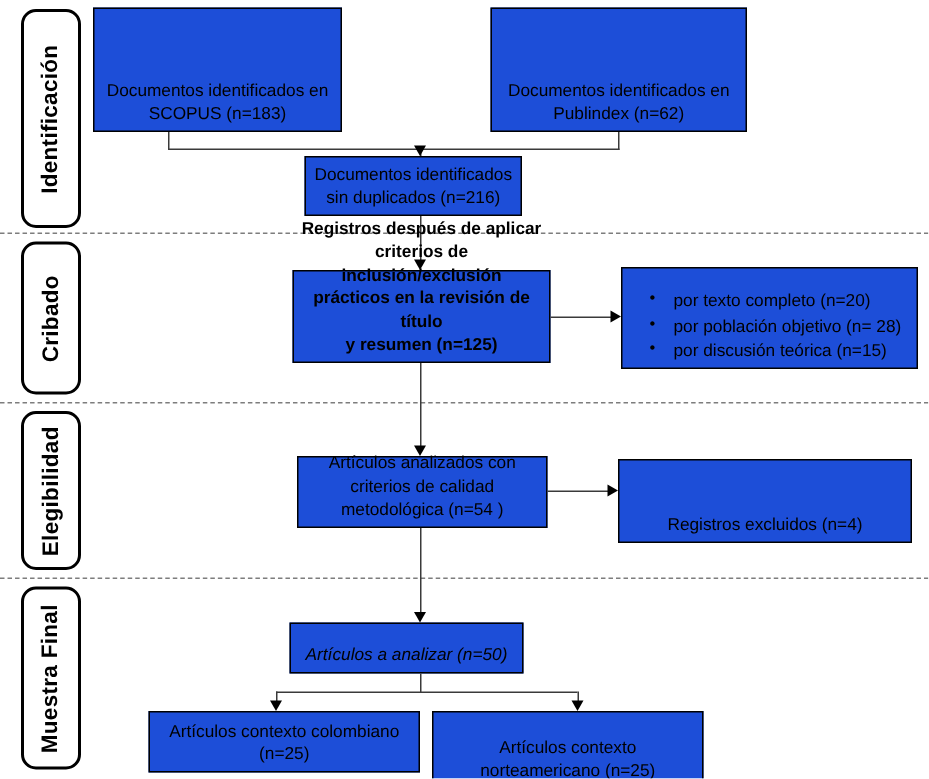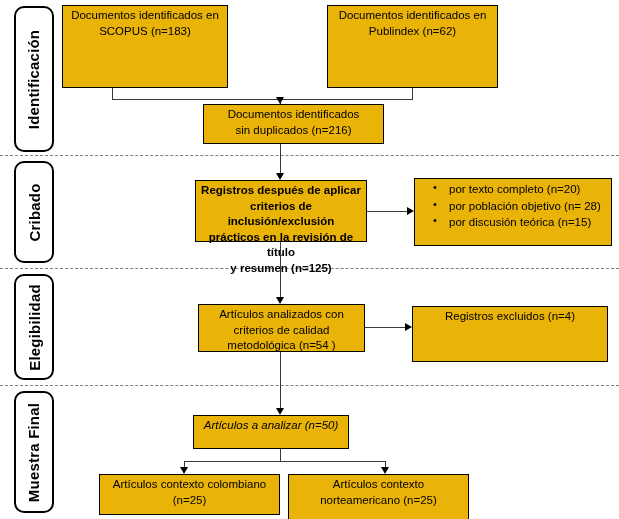--- a/index.html
+++ b/index.html
@@ -32,23 +32,23 @@
     font-weight: bold;
     font-size: 15px;
     color: #000000;
     letter-spacing: 0.2px;
   }
   
   .box {
     position: absolute;
     box-sizing: border-box;
     border: 1.6px solid #000000;
-    background: #eab308;
+    background: #1d4ed8;
     display: flex;
-    align-items: flex-start;
+    align-items: flex-end;
     justify-content: center;
     text-align: center;
     font-size: 11.5px;
     line-height: 1.35;
     color: #000000;
     padding: 2px 4px;
   }
   .box .box-text { white-space: pre-line; }
   .box.left-align {
     justify-content: flex-start;
@@ -142,21 +142,21 @@
     <span class="box-text">Documentos identificados en
 Publindex (n=62)</span>
   </div>
 
   <div class="vline" style="left:112px; top:88px; height:12px;"></div>
   <div class="vline" style="left:412px; top:88px; height:12px;"></div>
   <div class="hline" style="left:112px; top:99px; width:301px;"></div>
   <div class="vline" style="left:280px; top:99px; height:7px;"></div>
   <div class="arrow-down" style="left:275.5px; top:97px;"></div>
 
-  <div class="box" style="left:203px; top:104px; width:181px; height:40px;">
+  <div class="box" style="left:203px; top:104px; width:145px; height:40px;">
     <span class="box-text">Documentos identificados
 sin duplicados (n=216)</span>
   </div>
 
   <div class="vline" style="left:280px; top:144px; height:32px;"></div>
   <div class="arrow-down" style="left:275.5px; top:173px;"></div>
 
   <div class="box" style="left:195px; top:180px; width:172px; height:62px;font-weight:bold;">
     <span class="box-text">Registros después de aplicar
 criterios de inclusión/exclusión

